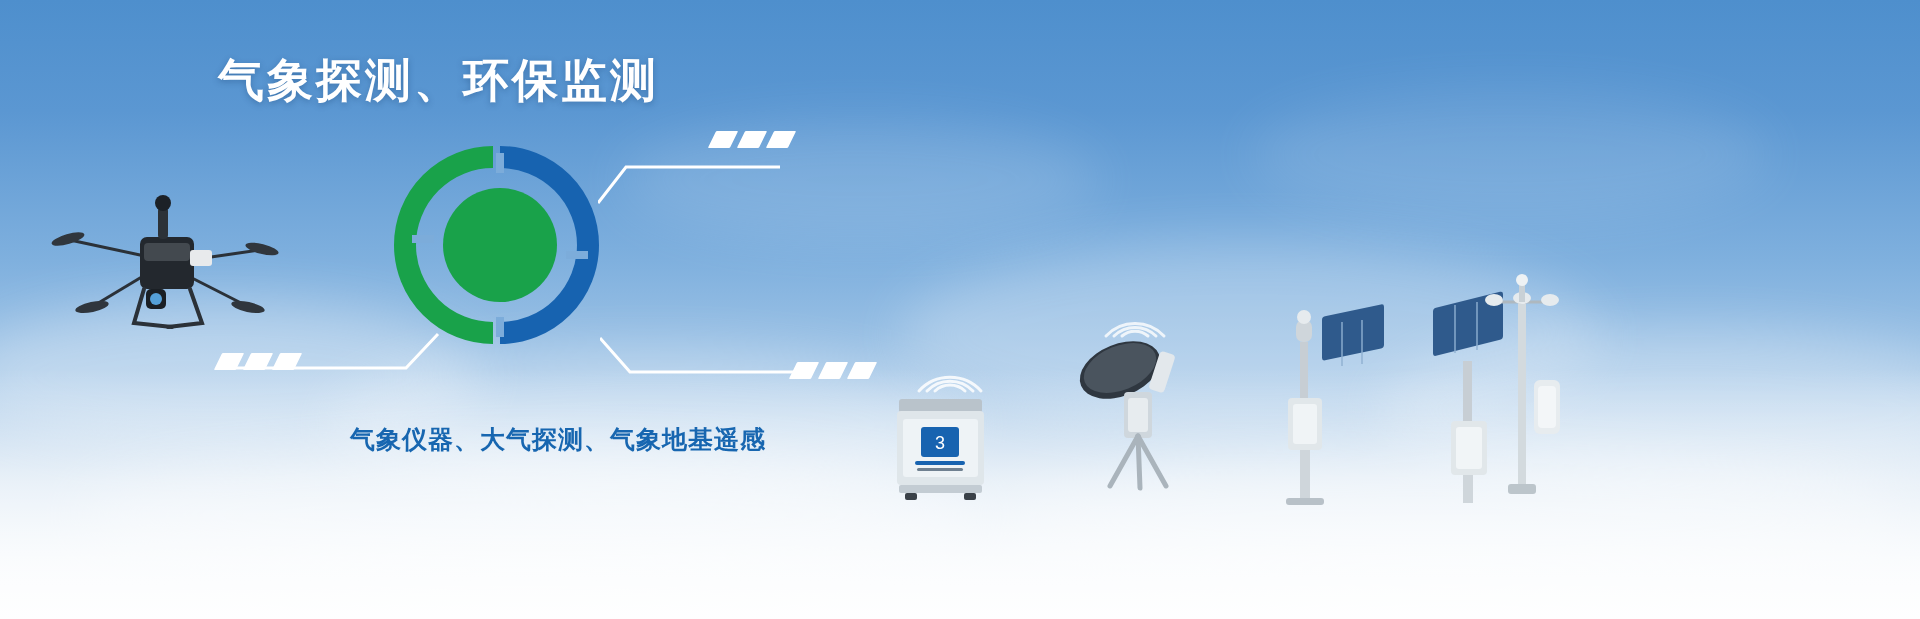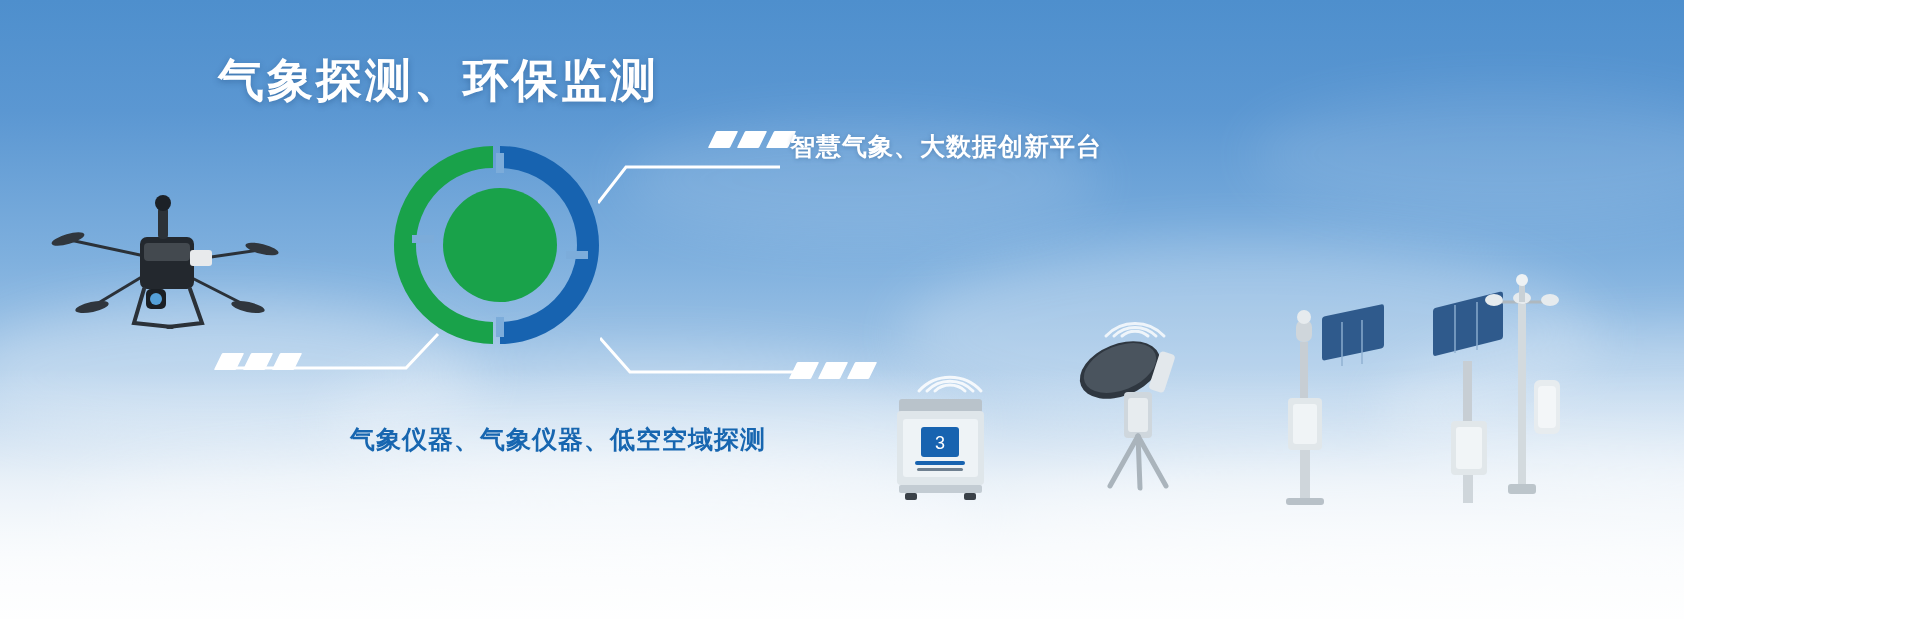--- a/index.html
+++ b/index.html
@@ -1,21 +1,21 @@
 <!DOCTYPE html>
 <html><head>
 <meta charset="utf-8">
 <style>
   html,body{margin:0;padding:0;}
   body{
     width:1920px;height:619px;overflow:hidden;
     font-family:"Liberation Sans","DejaVu Sans",sans-serif;
   }
   .banner{
-    position:relative;width:1684px;height:619px;overflow:hidden;
+    position:relative;width:1920px;height:619px;overflow:hidden;
     background:linear-gradient(180deg,#4e8fcd 0%,#5b97d2 18%,#7fb0de 42%,#a8c9e8 62%,#cfe0f0 78%,#e9f1f8 90%,#f3f7fb 100%);
   }
   
   .cloud{position:absolute;border-radius:50%;background:rgba(255,255,255,.55);filter:blur(26px);}
   .c1{left:-40px;top:300px;width:520px;height:150px;opacity:.55;}
   .c2{left:330px;top:350px;width:640px;height:150px;opacity:.5;}
   .c3{left:900px;top:240px;width:700px;height:190px;opacity:.42;}
   .c4{left:1380px;top:330px;width:620px;height:160px;opacity:.5;}
   .c5{left:620px;top:120px;width:480px;height:120px;opacity:.22;}
   .c6{left:1250px;top:90px;width:520px;height:130px;opacity:.18;}
@@ -150,42 +150,41 @@
   </div>
 
   <svg class="connector" style="left:598px;top:155px;width:200px;height:60px;">
     <polyline points="0,48 28,12 182,12" fill="none" stroke="#ffffff" stroke-width="3"></polyline>
   </svg>
   <div class="slashes" style="left:712px;top:131px;">
     <i></i>
       <i></i>
       <i></i>
   </div>
-  <div class="callout-top">智慧气象、大数据创新平台</div>
 
 
   <svg class="connector" style="left:600px;top:330px;width:230px;height:60px;">
     <polyline points="0,8 30,42 196,42" fill="none" stroke="#ffffff" stroke-width="3"></polyline>
   </svg>
   <div class="slashes" style="left:793px;top:362px;">
     <i></i>
       <i></i>
       <i></i>
   </div>
 
   <svg class="connector" style="left:210px;top:330px;width:230px;height:80px;">
     <polyline points="228,4 196,38 12,38" fill="none" stroke="#ffffff" stroke-width="3"></polyline>
   </svg>
   <div class="slashes" style="left:218px;top:353px;">
     <i></i>
       <i></i>
       <i></i>
   </div>
 
-  <div class="callout-bottom">气象仪器、气象仪器、低空空域探测</div>
+  <div class="callout-bottom">气象仪器、大气探测、气象地基遥感</div>
 
   <svg class="waves" viewBox="0 0 90 50">
     <g fill="none" stroke="#ffffff" stroke-width="3" stroke-linecap="round" opacity=".85">
       <path d="M30 46 A22 22 0 0 1 60 46"></path>
       <path d="M22 46 A32 32 0 0 1 68 46"></path>
       <path d="M14 46 A42 42 0 0 1 76 46"></path>
     </g>
   </svg>
   <svg class="waves2" viewBox="0 0 90 50">
     <g fill="none" stroke="#ffffff" stroke-width="3" stroke-linecap="round" opacity=".8">

